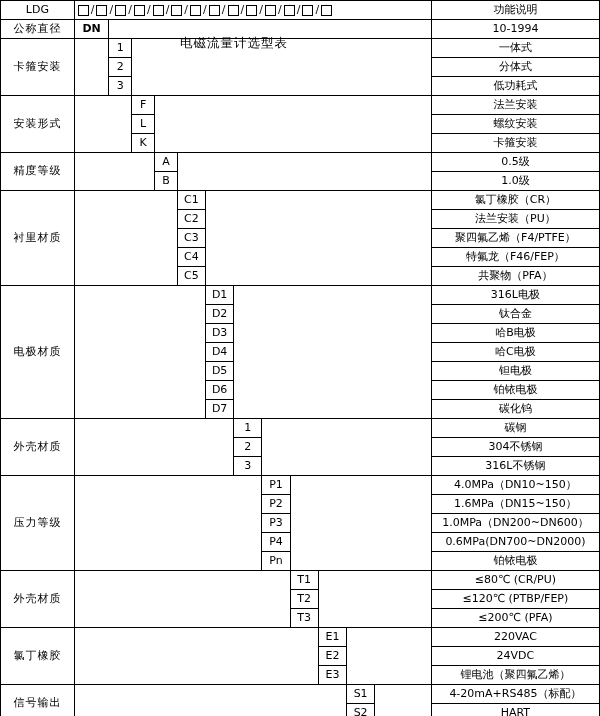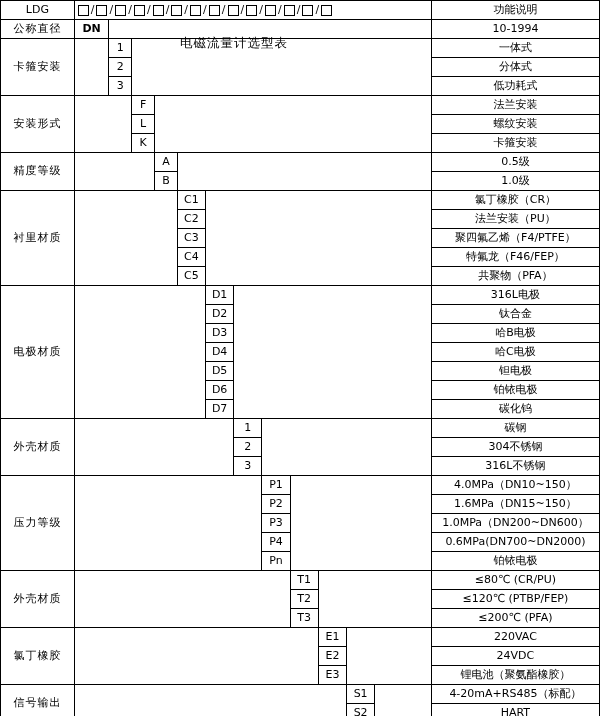--- a/index.html
+++ b/index.html
@@ -300,21 +300,21 @@
     <td class="code">E1</td>
     <td colspan="3" rowspan="3"></td>
     <td class="desc">220VAC</td>
   </tr>
   <tr>
     <td class="code">E2</td>
     <td class="desc">24VDC</td>
   </tr>
   <tr>
     <td class="code">E3</td>
-    <td class="desc">锂电池（聚氨酯橡胶）</td>
+    <td class="desc">锂电池（聚四氟乙烯）</td>
   </tr>
 
   <tr>
     <td class="cat" rowspan="2">信号输出</td>
     <td colspan="10" rowspan="2"></td>
     <td class="code">S1</td>
     <td colspan="2" rowspan="2"></td>
     <td class="desc">4-20mA+RS485（标配）</td>
   </tr>
   <tr>

